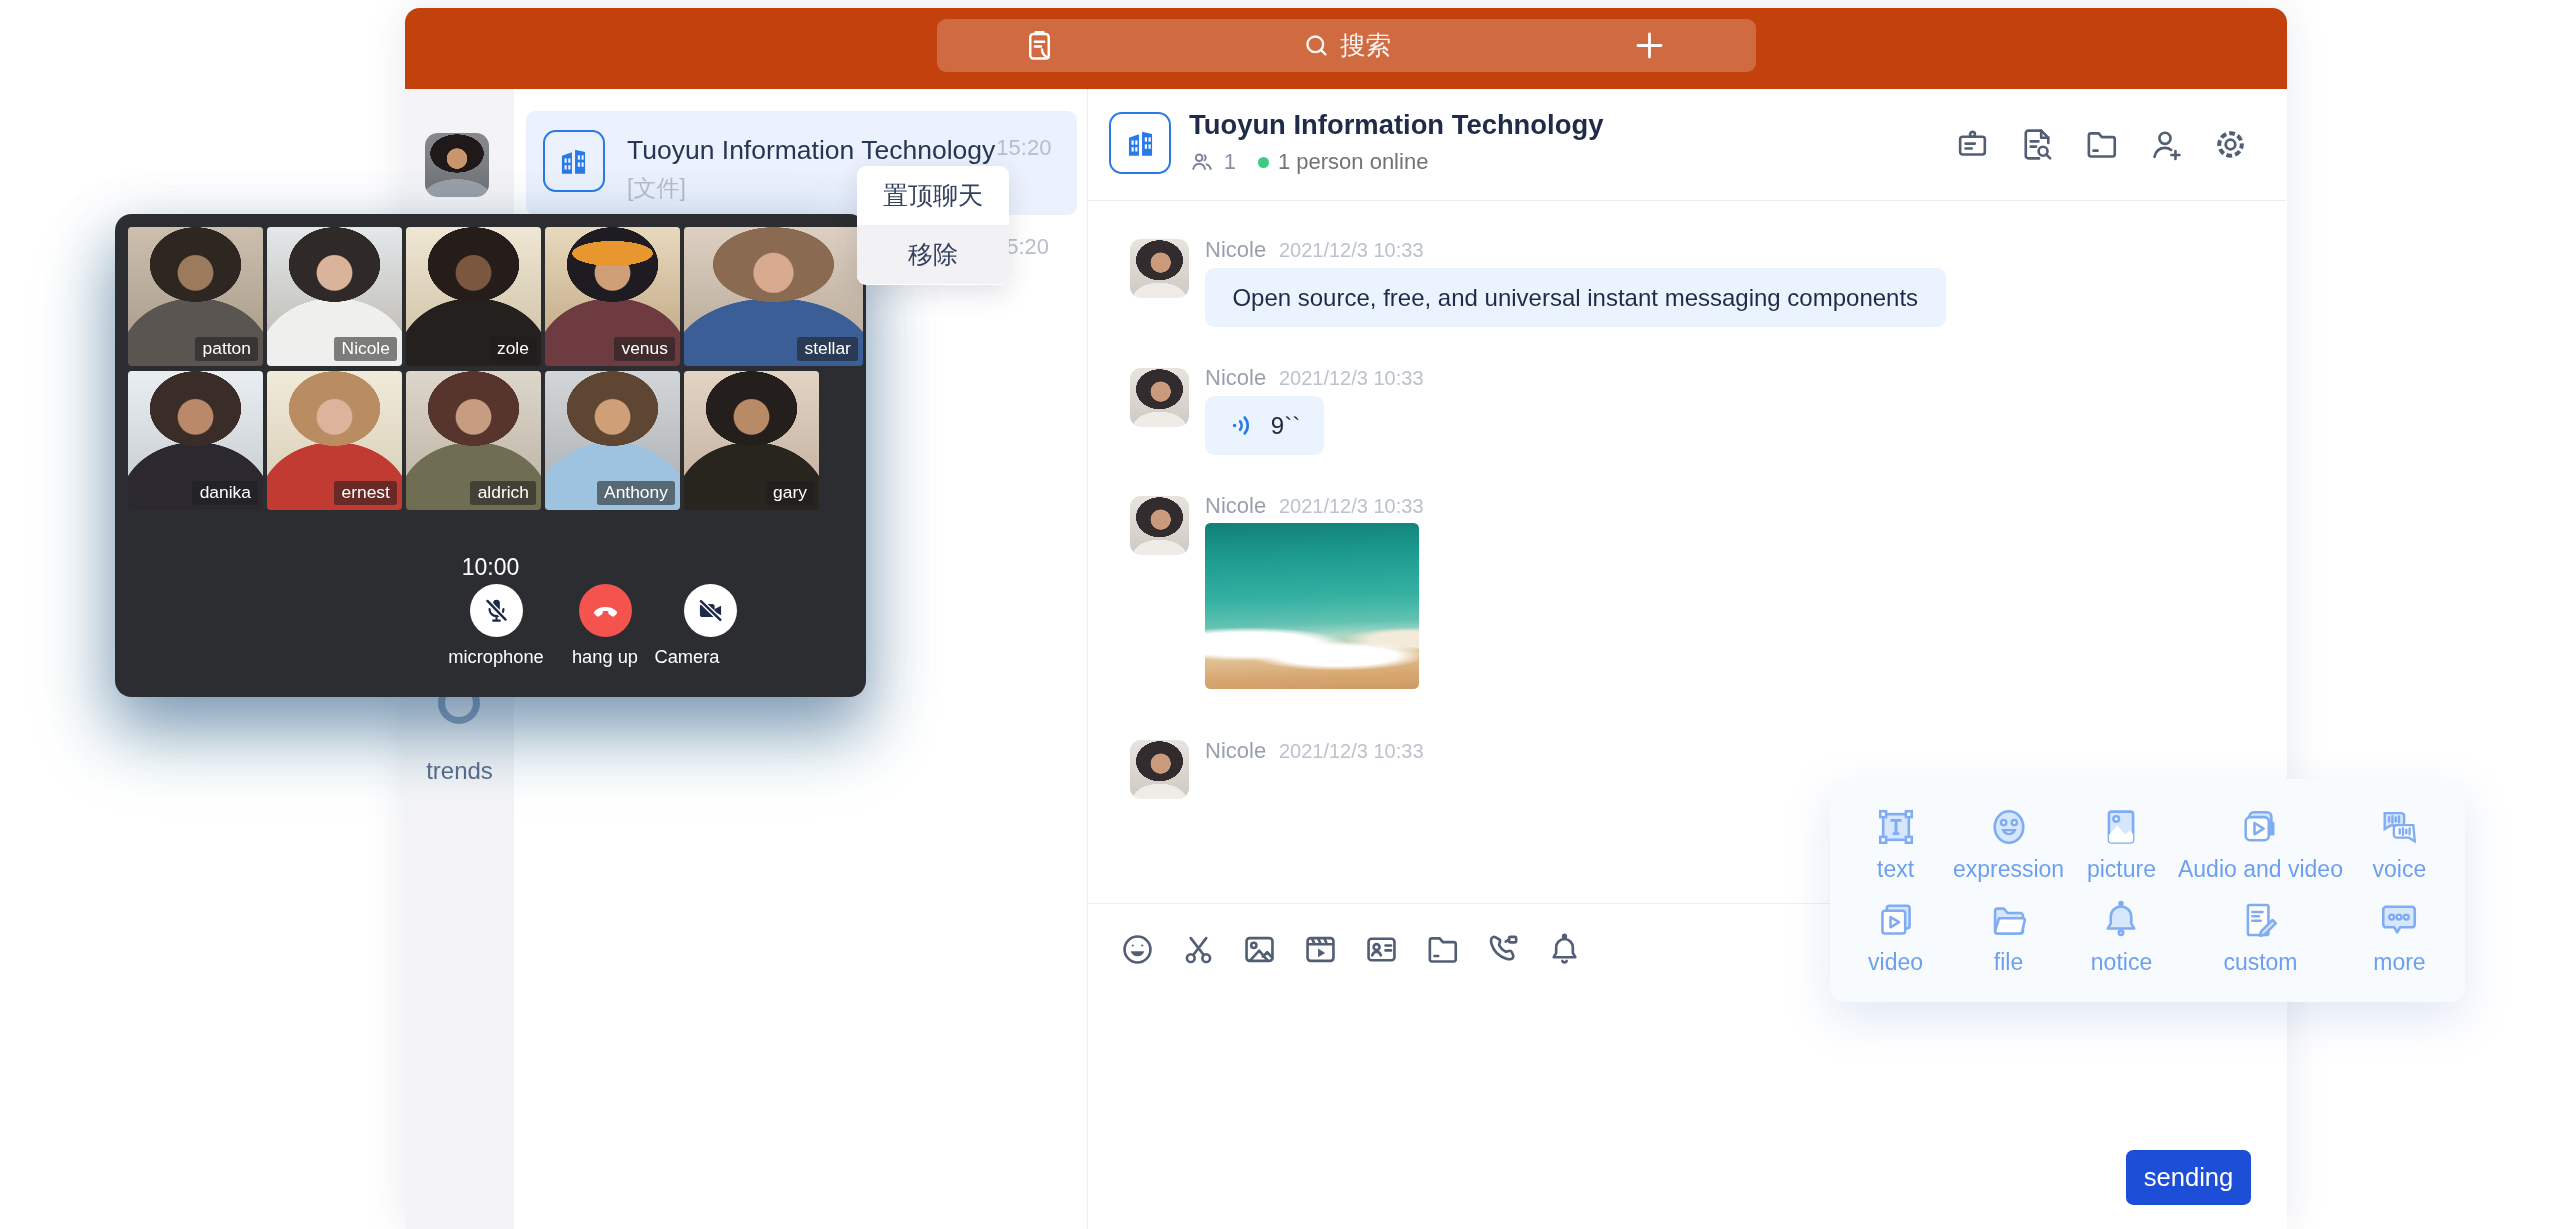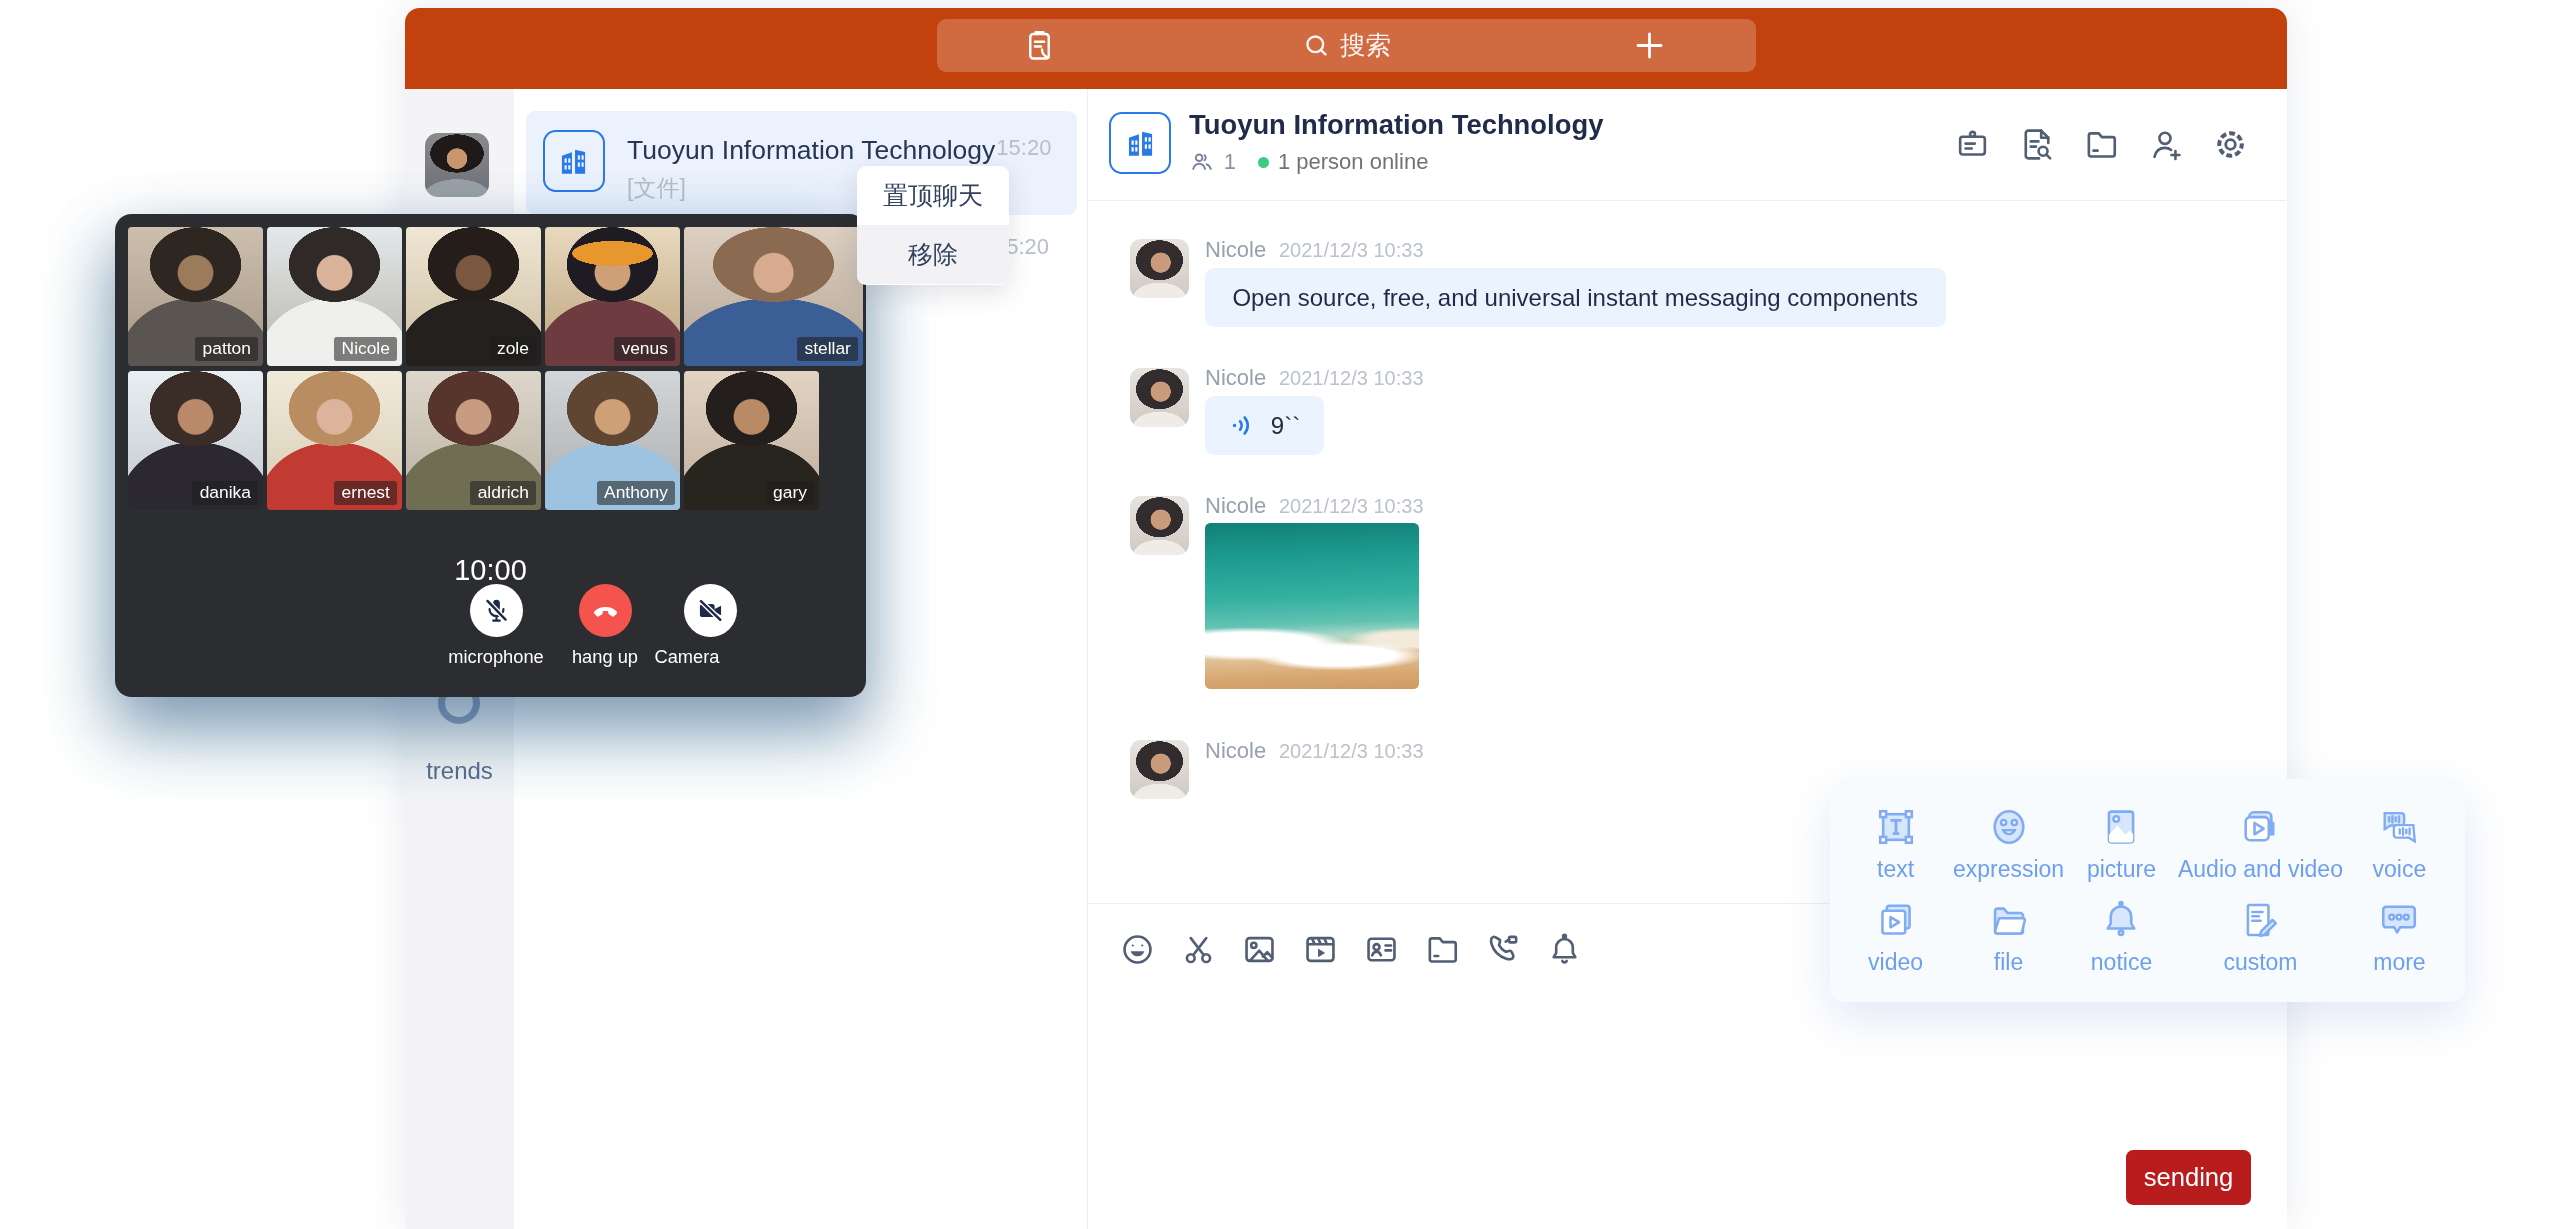--- a/index.html
+++ b/index.html
@@ -100,21 +100,21 @@
       radial-gradient(ellipse 30% 9% at 50% 19%, var(--acc,rgba(0,0,0,0)) 0 99%, rgba(0,0,0,0) 100%),
       radial-gradient(circle at 50% 33%, var(--skin) 0 15%, rgba(0,0,0,0) 16%),
       radial-gradient(ellipse 34% 27% at 50% 27%, var(--hair) 0 99%, rgba(0,0,0,0) 100%),
       radial-gradient(ellipse 56% 44% at 50% 95%, var(--shirt) 0 99%, rgba(0,0,0,0) 100%),
       linear-gradient(180deg,var(--bg1),var(--bg2));
   }
   .tile .nm{
     position:absolute;right:4.6px;bottom:4.6px;background:rgba(30,30,30,.55);
     color:#fff;font-size:17.4px;padding:1.8px 7.3px;border-radius:2.7px;
   }
-  .call-timer{position:absolute;left:0;width:751px;top:340px;text-align:center;color:#fff;font-size:29px;}
+  .call-timer{position:absolute;left:0;width:751px;top:340px;text-align:center;color:#fff;font-size:23px;}
   .call-btn{position:absolute;width:53px;height:53px;border-radius:50%;top:370px;
     display:flex;align-items:center;justify-content:center;}
   .call-btn svg{width:31px;height:31px;}
   .call-btn.white{background:#fff;}
   .call-btn.red{background:#F4534E;}
   .call-lbl{position:absolute;top:432px;color:#fff;font-size:18.3px;text-align:center;width:146px;transform:translateX(-50%);}
 
   
   .main{position:absolute;left:683px;top:81px;width:1198px;height:1141px;background:#fff;}
   .main-hd{position:absolute;left:0;top:0;width:1198px;height:112px;border-bottom:0.9px solid #EEEEF0;box-sizing:border-box;}
@@ -174,21 +174,21 @@
   .file-name{position:absolute;left:88px;top:14.6px;font-size:22px;color:#222A3D;font-weight:500;}
   .file-ext{font-size:17.4px;color:#9AA0AC;font-weight:400;margin-left:5.5px;}
   .file-size{position:absolute;left:88px;top:48px;font-size:20px;color:#A9AFBA;}
 
   
   .input-divider{position:absolute;left:0;top:814px;width:1198px;height:0.9px;background:#EFEFF1;}
   .tool-row{position:absolute;left:31px;top:842px;display:flex;gap:24px;color:#525E74;}
   .tool-row svg{width:37px;height:37px;}
   .send-btn{
     position:absolute;right:35px;top:1061px;width:125px;height:55px;border-radius:7.3px;
-    background:#b91c1c;color:#fff;font-size:25.6px;
+    background:#1d4ed8;color:#fff;font-size:25.6px;
     display:flex;align-items:center;justify-content:center;
   }
 
   
   .action-panel{
     position:absolute;left:1830px;top:779px;width:635px;height:223px;z-index:50;
     background:#F8FBFE;border-radius:14.6px;
     box-shadow:0 16.5px 46px rgba(90,130,200,.18);
     display:grid;grid-template-columns:repeat(5,1fr);grid-template-rows:1fr 1fr;
     padding:18.3px 9.1px;box-sizing:border-box;

